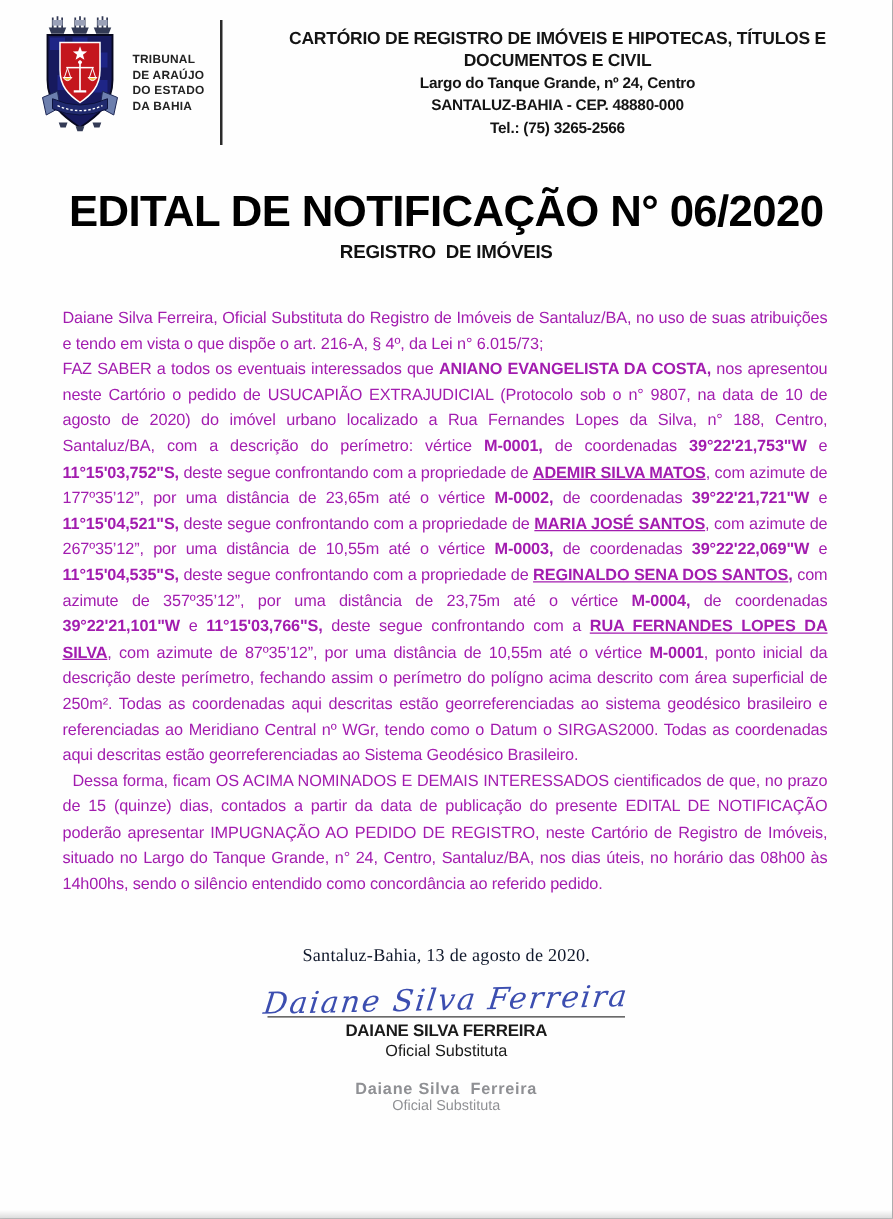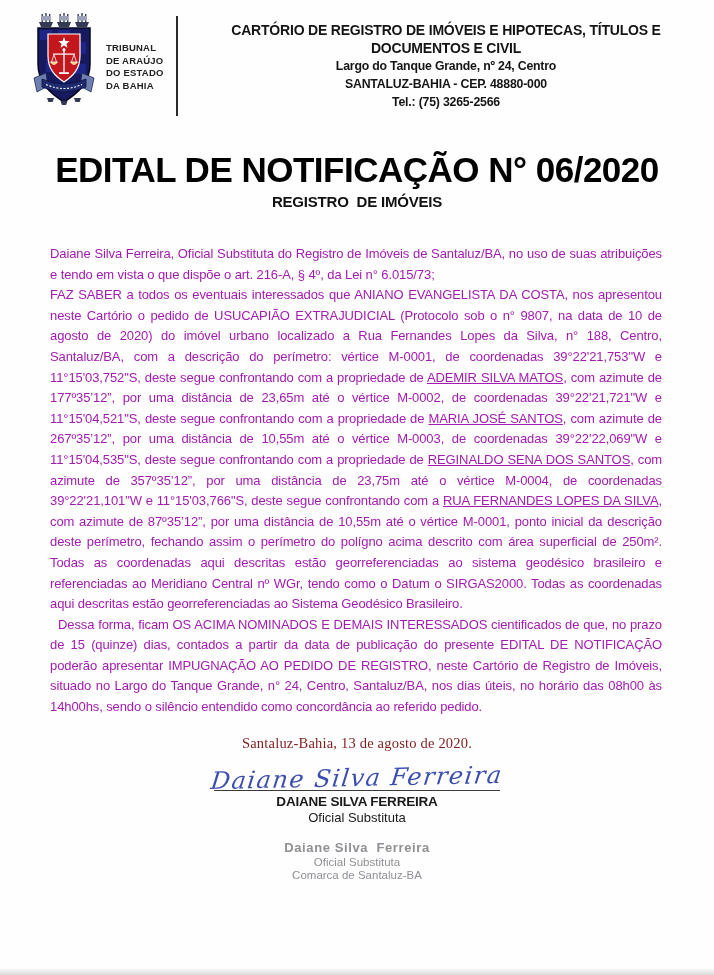--- a/index.html
+++ b/index.html
@@ -49,27 +49,27 @@
   
   .body-text{
     margin:34px 52px 0 50px;
     font-size:13px;line-height:20.6px;letter-spacing:-.1px;
     text-align:justify;color:#a21caf;
   }
   .body-text p{margin:0;}
   .p1{margin-bottom:17px;}
   .p2{margin-bottom:21px;}
   .p3{text-indent:8px;}
-  .seg-b{font-weight:normal;}
+  .seg-b{font-weight:bold;}
   .seg-u{text-decoration:underline;}
   
   .dateline{
-    text-align:center;margin-top:17px;
+    text-align:center;margin-top:39px;
     font-family:"Liberation Serif",serif;
-    font-size:14.5px;color:#7f1d1d;letter-spacing:.2px;
+    font-size:14.5px;color:#0f172a;letter-spacing:.2px;
   }
   .sig-wrap{width:300px;margin:12px auto 0;text-align:center;}
   .sig-hand{
     font-family:"DejaVu Serif",serif;font-style:italic;
     font-size:24px;color:#3c4eb0;letter-spacing:1.5px;
     display:inline-block;transform:rotate(-1.2deg) skewX(-8deg);
     margin-bottom:-3px;white-space:nowrap;
   }
   .sig-rule{width:286px;margin:0 auto;border-bottom:1.6px solid #3a3a3a;}
   .sig-name{font-size:13.5px;font-weight:bold;margin-top:3px;letter-spacing:-.2px;}
@@ -194,17 +194,16 @@
   <div class="sig-wrap">
     <div class="sig-hand" style="color: rgb(60, 78, 176);">Daiane Silva Ferreira</div>
     <div class="sig-rule"></div>
     <div class="sig-name">DAIANE SILVA FERREIRA</div>
     <div class="sig-role">Oficial Substituta</div>
   </div>
 
   <div class="stamp" style="color: rgb(143, 144, 148);">
     <div class="stamp-l1">Daiane Silva  Ferreira</div>
     <div class="stamp-l2">Oficial Substituta</div>
-    <div class="stamp-l3">Comarca de Santaluz-BA</div>
   </div>
 
   <div class="scan-shade"></div>
 </div>
 
 </body></html>

